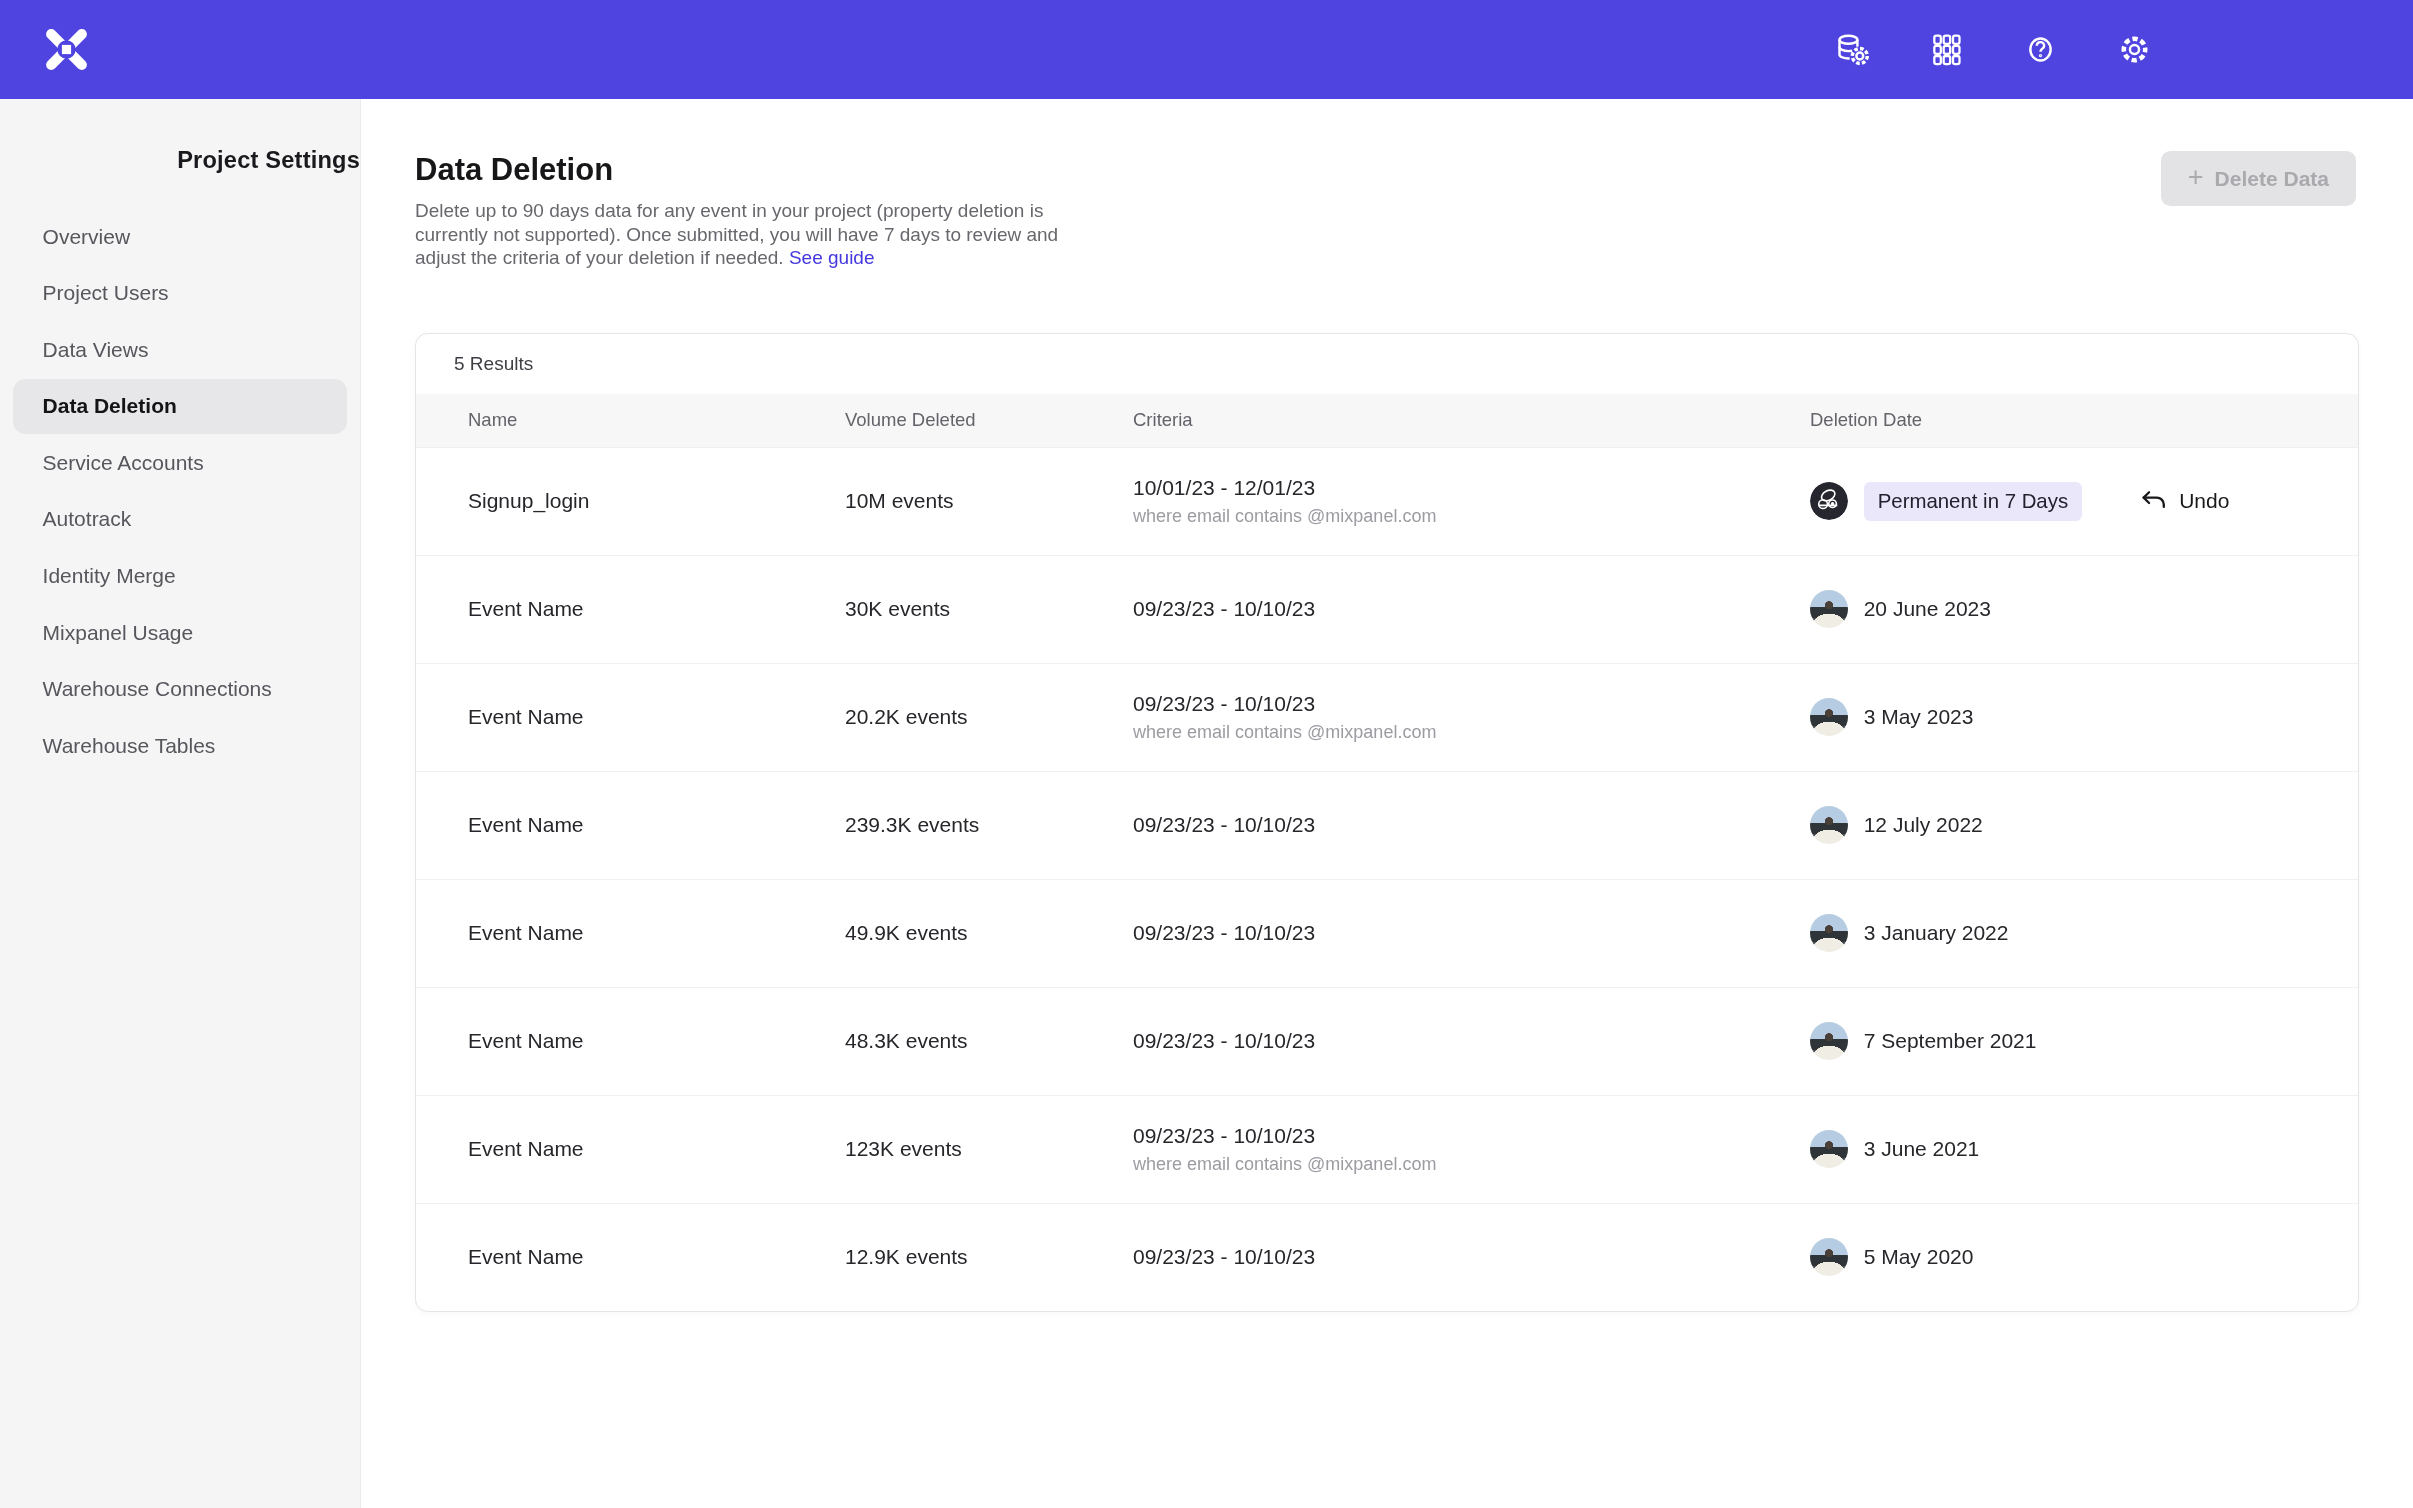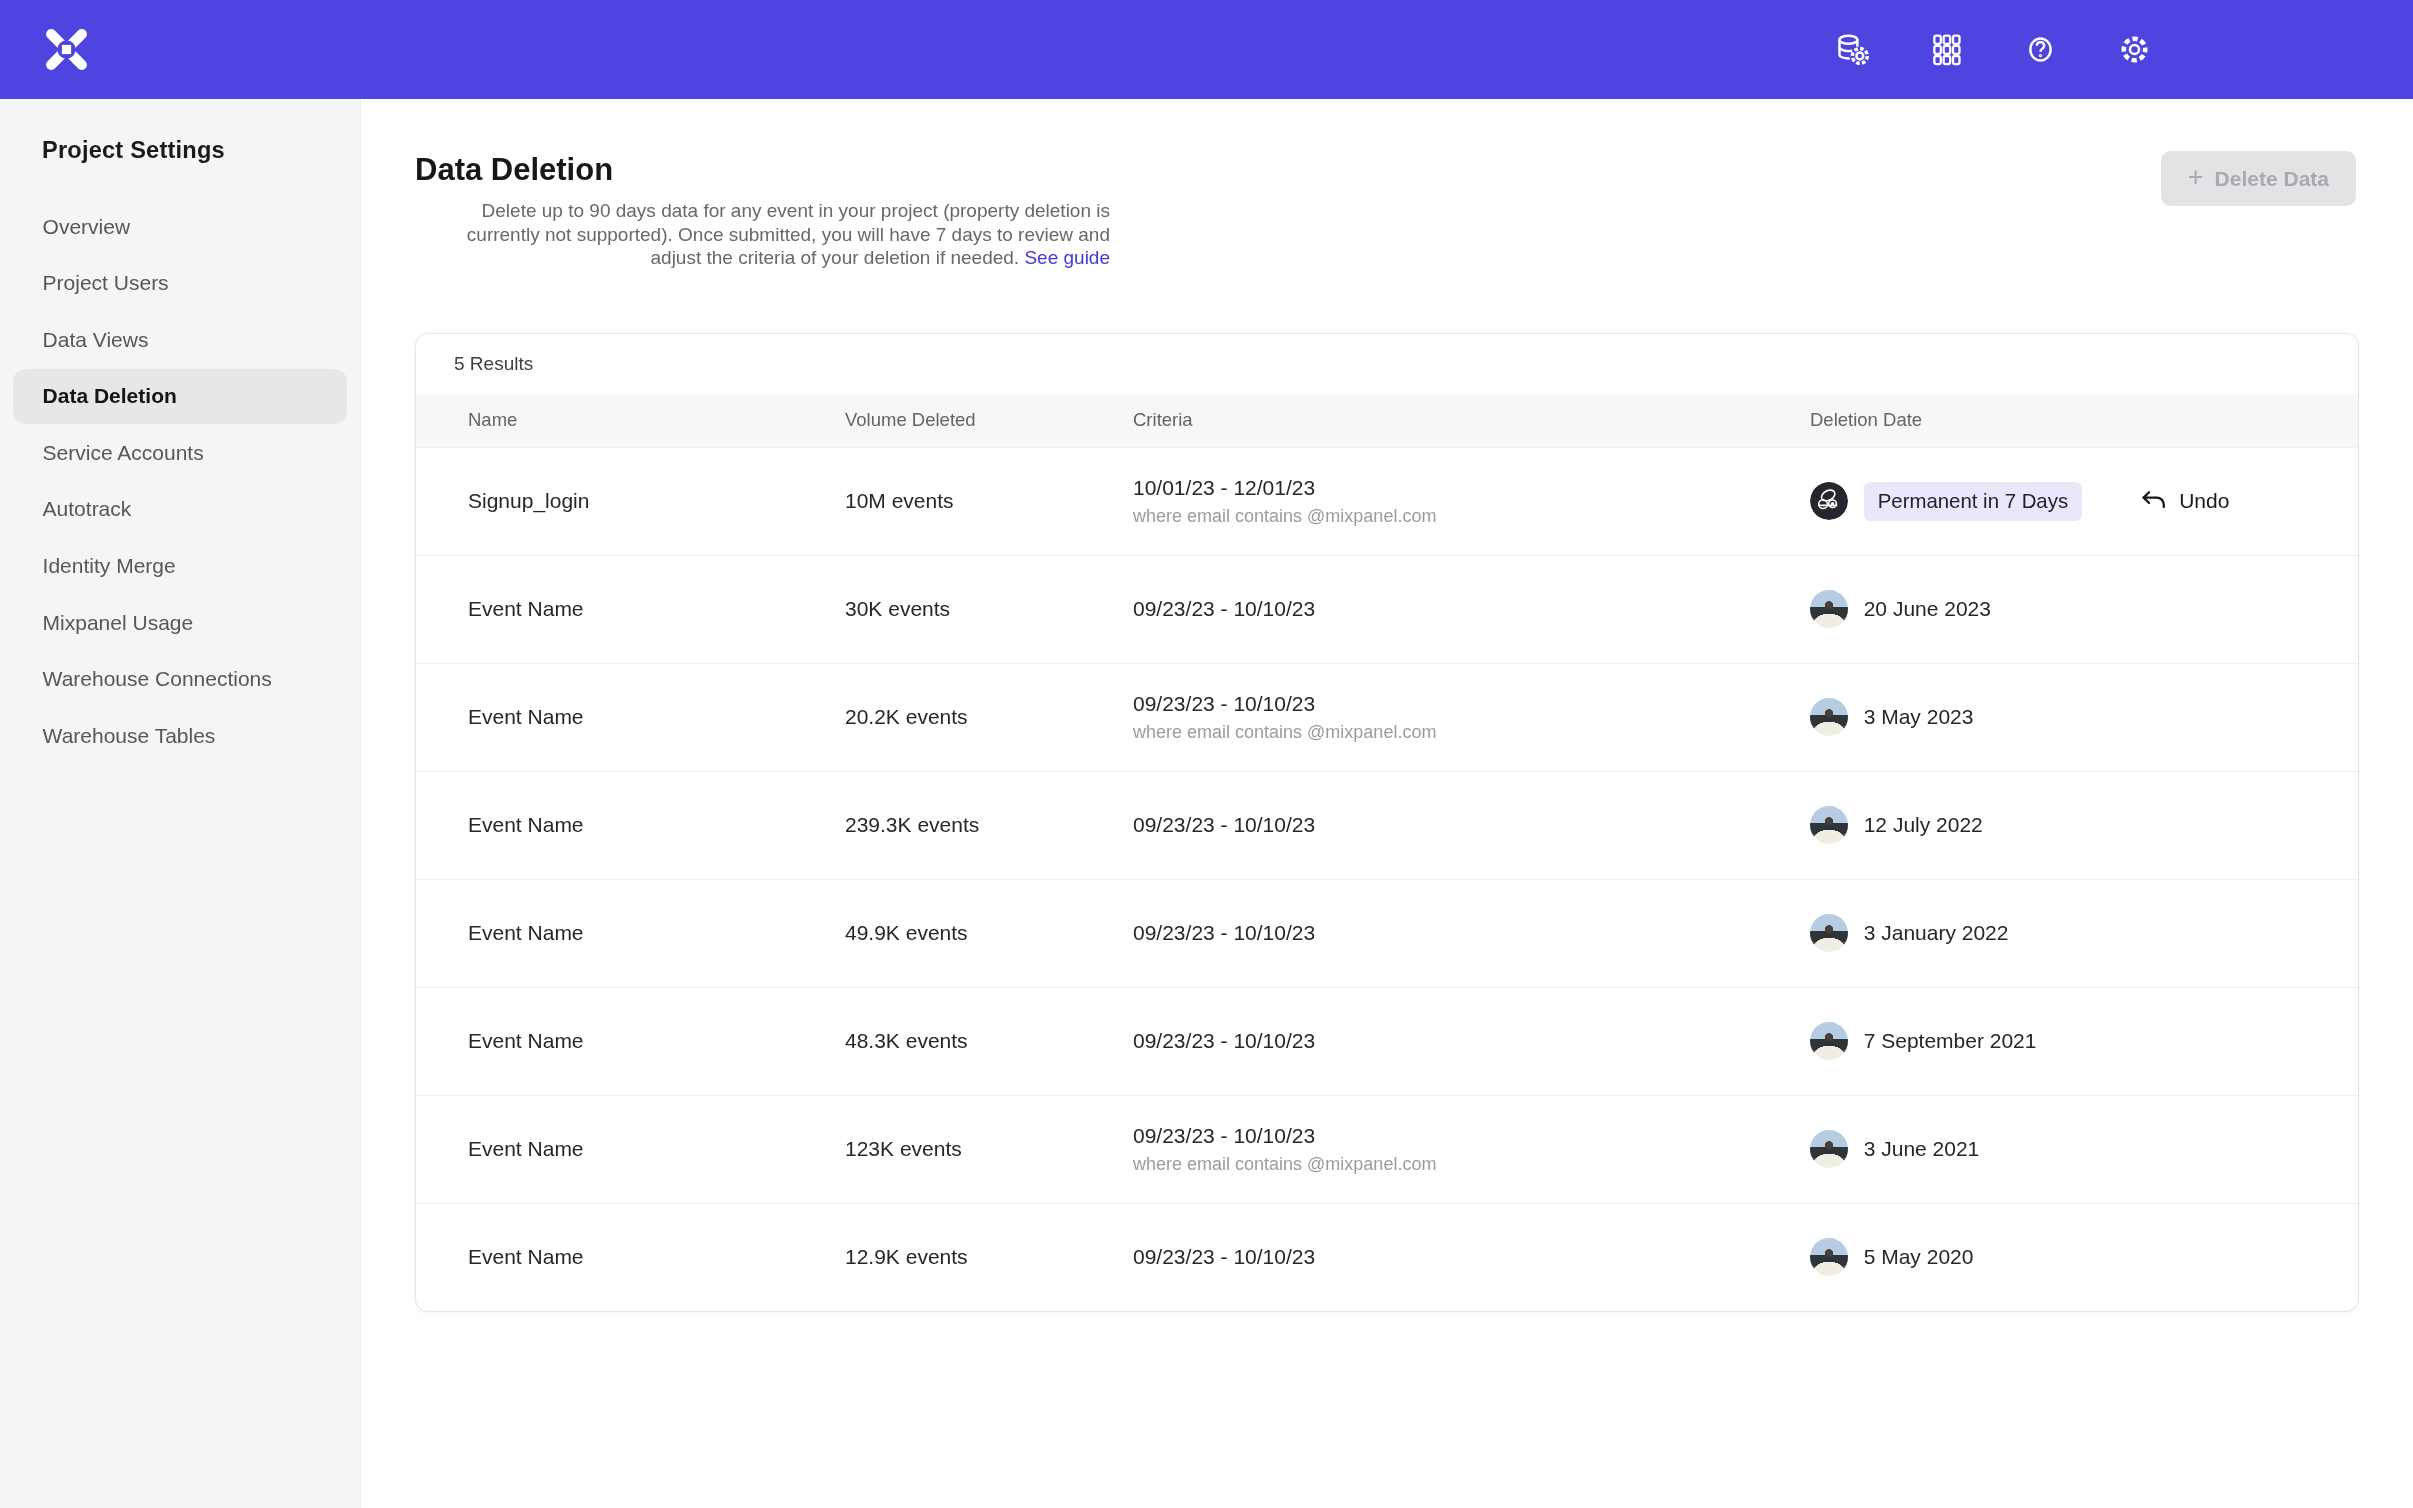--- a/index.html
+++ b/index.html
@@ -19,43 +19,44 @@
   }
   .logo { width: 49px; height: 49px; display: block; }
   .topbar-icons { margin-left: auto; display: flex; align-items: center; gap: 55px; }
   .tb-icon { width: 39px; height: 39px; display: block; cursor: pointer; }
 
   
   .shell { display: flex; height: 1409px; }
   .sidebar {
     width: 361px; flex: 0 0 361px; height: 100%;
     background: #f5f5f6; border-right: 0.8px solid #ebebed;
-    padding-top: 38px;
+    padding-top: 48px;
+    text-align: right;
   }
   .sidebar-title {
     font-size: 23.6px; font-weight: bold; color: #1a1a1e;
     margin: 0 0 35px 42px; letter-spacing: 0.2px;
   }
   .nav { display: flex; flex-direction: column; gap: 1.6px; }
   .nav-item {
     height: 55px; margin: 0 12.6px; padding-left: 30px;
     display: flex; align-items: center;
     border-radius: 12.6px; cursor: pointer;
     font-size: 21px; color: #56565c;
   }
   .nav-item.active {
     background: #e7e7e9; color: #141417; font-weight: bold;
   }
 
   
   .main { flex: 1 1 auto; padding: 53px 54px 0 54px; position: relative; background: #ffffff; }
   .page-title { margin: 0; font-size: 31px; line-height: 36px; font-weight: bold; color: #17171a; }
   .page-desc {
-    margin: 11px 11px 0; width: 684px;
-    font-size: 19px; line-height: 23.6px; color: #67676d; text-align: right;
+    margin: 11px 0 0; width: 684px;
+    font-size: 19px; line-height: 23.6px; color: #67676d;
   }
   .see-guide { color: #4437dd; text-decoration: none; cursor: pointer; }
   .delete-btn {
     position: absolute; top: 52px; right: 57px;
     height: 55px; padding: 0 27px;
     background: #e3e3e5; border: none; border-radius: 9.4px;
     display: flex; align-items: center; gap: 11px;
     font-family: "Liberation Sans", sans-serif;
     font-size: 21px; font-weight: bold; color: #a9a9ae;
     cursor: not-allowed;

